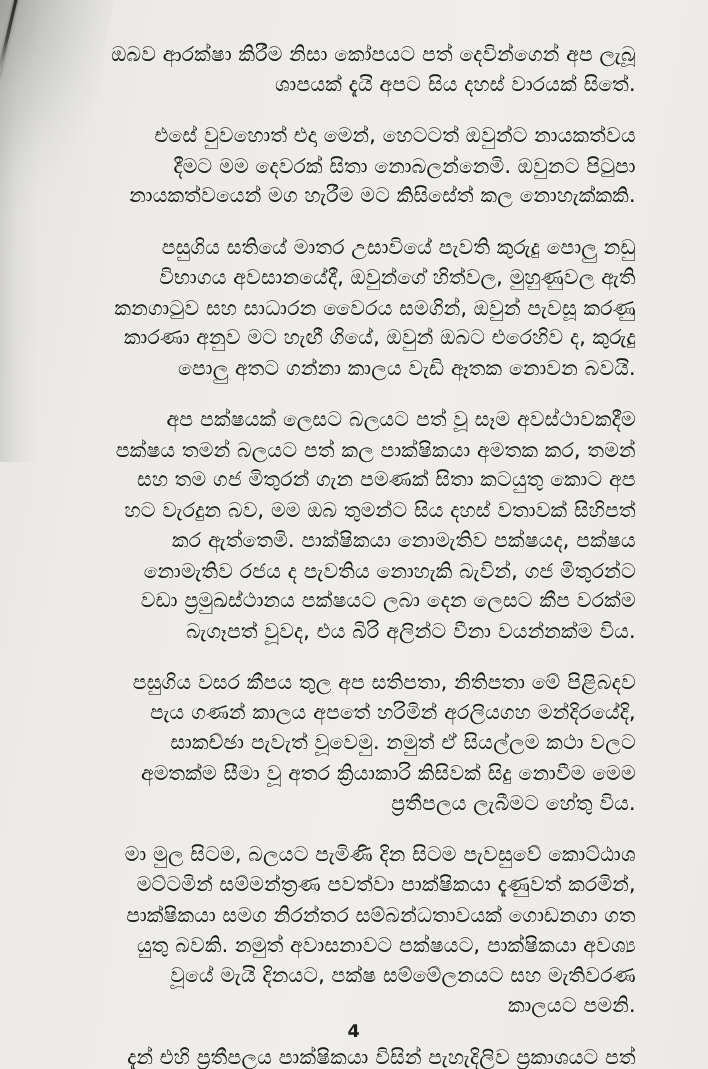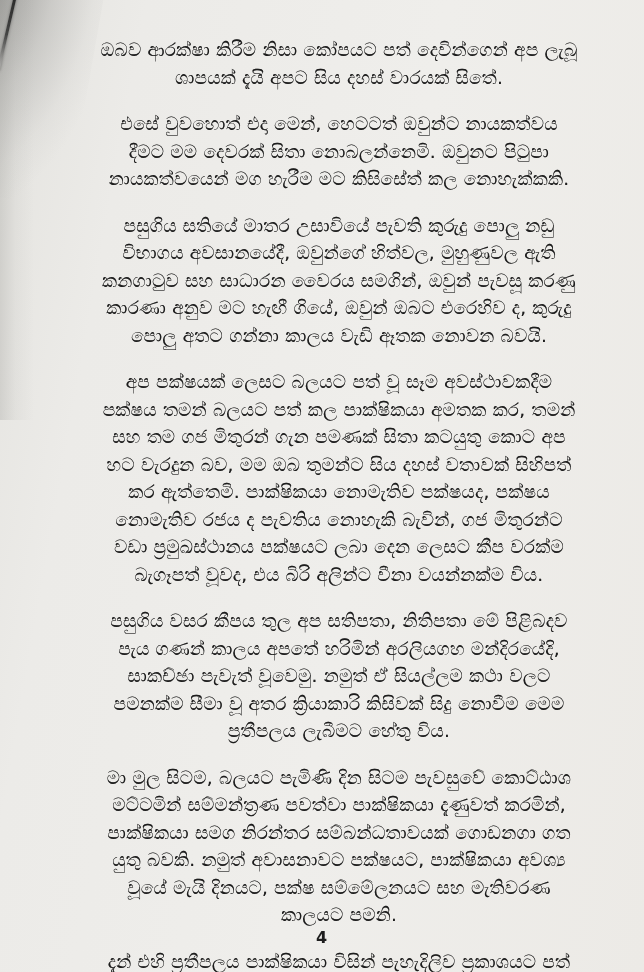--- a/index.html
+++ b/index.html
@@ -54,21 +54,21 @@
     top: 36px;
     width: 478px;
     color: #1d1d1d;
   }
   .text-block p {
     margin: 0 0 19px 0;
     font-size: 18.5px;
     line-height: 27.5px;
     font-weight: 500;
     letter-spacing: 0.2px;
-    text-align: center;
+    text-align: right;
     
     text-shadow: 0 0 0.4px rgba(30,30,30,0.55);
   }
   .page-number {
     position: absolute;
     left: 0;
     top: 928px;
     width: 644px;
     text-align: center;
     font-size: 16px;
@@ -84,20 +84,20 @@
 
   <div class="corner-shade"></div>
   <div class="corner-line"></div>
   <div class="left-edge-shade"></div>
 
   <div class="text-block">
     <p>ඔබව ආරක්ෂා කිරීම නිසා කෝපයට පත් දෙවින්ගෙන් අප ලැබූ ශාපයක් දැයි අපට සිය දහස් වාරයක් සිතේ.</p>
     <p>එසේ වුවහොත් එදා මෙන්, හෙටටත් ඔවුන්ට නායකත්වය දීමට මම දෙවරක් සිතා නොබලන්නෙමි. ඔවුනට පිටුපා නායකත්වයෙන් මග හැරීම මට කිසිසේත් කල නොහැක්කකි.</p>
     <p>පසුගිය සතියේ මාතර උසාවියේ පැවති කුරුදු පොලු නඩු විභාගය අවසානයේදී, ඔවුන්ගේ හිත්වල, මුහුණුවල ඇති කනගාටුව සහ සාධාරන වෛරය සමගින්, ඔවුන් පැවසූ කරණු කාරණා අනුව මට හැඟී ගියේ, ඔවුන් ඔබට එරෙහිව ද, කුරුදු පොලු අතට ගන්නා කාලය වැඩි ඈතක නොවන බවයි.</p>
     <p>අප පක්ෂයක් ලෙසට බලයට පත් වූ සෑම අවස්ථාවකදීම පක්ෂය තමන් බලයට පත් කල පාක්ෂිකයා අමතක කර, තමන් සහ තම ගජ මිතුරන් ගැන පමණක් සිතා කටයුතු කොට අප හට වැරදුන බව, මම ඔබ තුමන්ට සිය දහස් වතාවක් සිහිපත් කර ඇත්තෙමි. පාක්ෂිකයා නොමැතිව පක්ෂයද, පක්ෂය නොමැතිව රජය ද පැවතිය නොහැකි බැවින්, ගජ මිතුරන්ට වඩා ප්‍රමුඛස්ථානය පක්ෂයට ලබා දෙන ලෙසට කීප වරක්ම බැගෑපත් වූවද, එය බිරි අලින්ට වීනා වයන්නක්ම විය.</p>
-    <p>පසුගිය වසර කීපය තුල අප සතිපතා, නිතිපතා මේ පිළිබදව පැය ගණන් කාලය අපතේ හරිමින් අරලියගහ මන්දිරයේදි, සාකච්ඡා පැවැත් වූවෙමු. නමුත් ඒ සියල්ලම කථා වලට පමනක්ම සීමා වූ අතර ක්‍රියාකාරි කිසිවක් සිදු නොවීම මෙම ප්‍රතීපලය ලැබීමට හේතු විය.</p>
+    <p>පසුගිය වසර කීපය තුල අප සතිපතා, නිතිපතා මේ පිළිබදව පැය ගණන් කාලය අපතේ හරිමින් අරලියගහ මන්දිරයේදි, සාකච්ඡා පැවැත් වූවෙමු. නමුත් ඒ සියල්ලම කථා වලට අමතක්ම සීමා වූ අතර ක්‍රියාකාරි කිසිවක් සිදු නොවීම මෙම ප්‍රතීපලය ලැබීමට හේතු විය.</p>
     <p>මා මුල සිටම, බලයට පැමිණි දින සිටම පැවසුවේ කොට්ඨාශ මට්ටමින් සම්මන්ත්‍රණ පවත්වා පාක්ෂිකයා දැණුවත් කරමින්, පාක්ෂිකයා සමග නිරන්තර සම්බන්ධතාවයක් ගොඩනගා ගත යුතු බවකි. නමුත් අවාසනාවට පක්ෂයට, පාක්ෂිකයා අවශ්‍ය වූයේ මැයි දිනයට, පක්ෂ සම්මේලනයට සහ මැතිවරණ කාලයට පමනි.</p>
     <p>දැන් එහි ප්‍රතීපලය පාක්ෂිකයා විසින් පැහැදිලිව ප්‍රකාශයට පත් කර ඇත. නමුත් මැතිවරණය පරාජය වී මාසයක් ඉක්ම ගොස් ඇතත් අඩු තරමින්, ඒ සදහා කැප වී ක්‍රියාකල පාක්ෂිකයින්ට, අපේක්ෂකයින්ට,පළාත් සභා මංත්‍රීවරුන්ට සහ සංවිධායකවරුන්ට, “ඔබ දුන් සහයෝගයට ස්තුතියි” කියන්න පවා ඔබට අමතක විය. එයට හේතුව ලෙසට මම දකින්නේ, “උඹලට ඕන නම් මාව අගමැති කර ගිනින්, නැත්නම් නිකන් හිටපල්ලා”යන මානසිකත්වයකින් ඔබ කටයුතු කිරීමයි.</p>
   </div>
 
   <div class="page-number">4</div>
 
 </div>
 
 </body></html>

